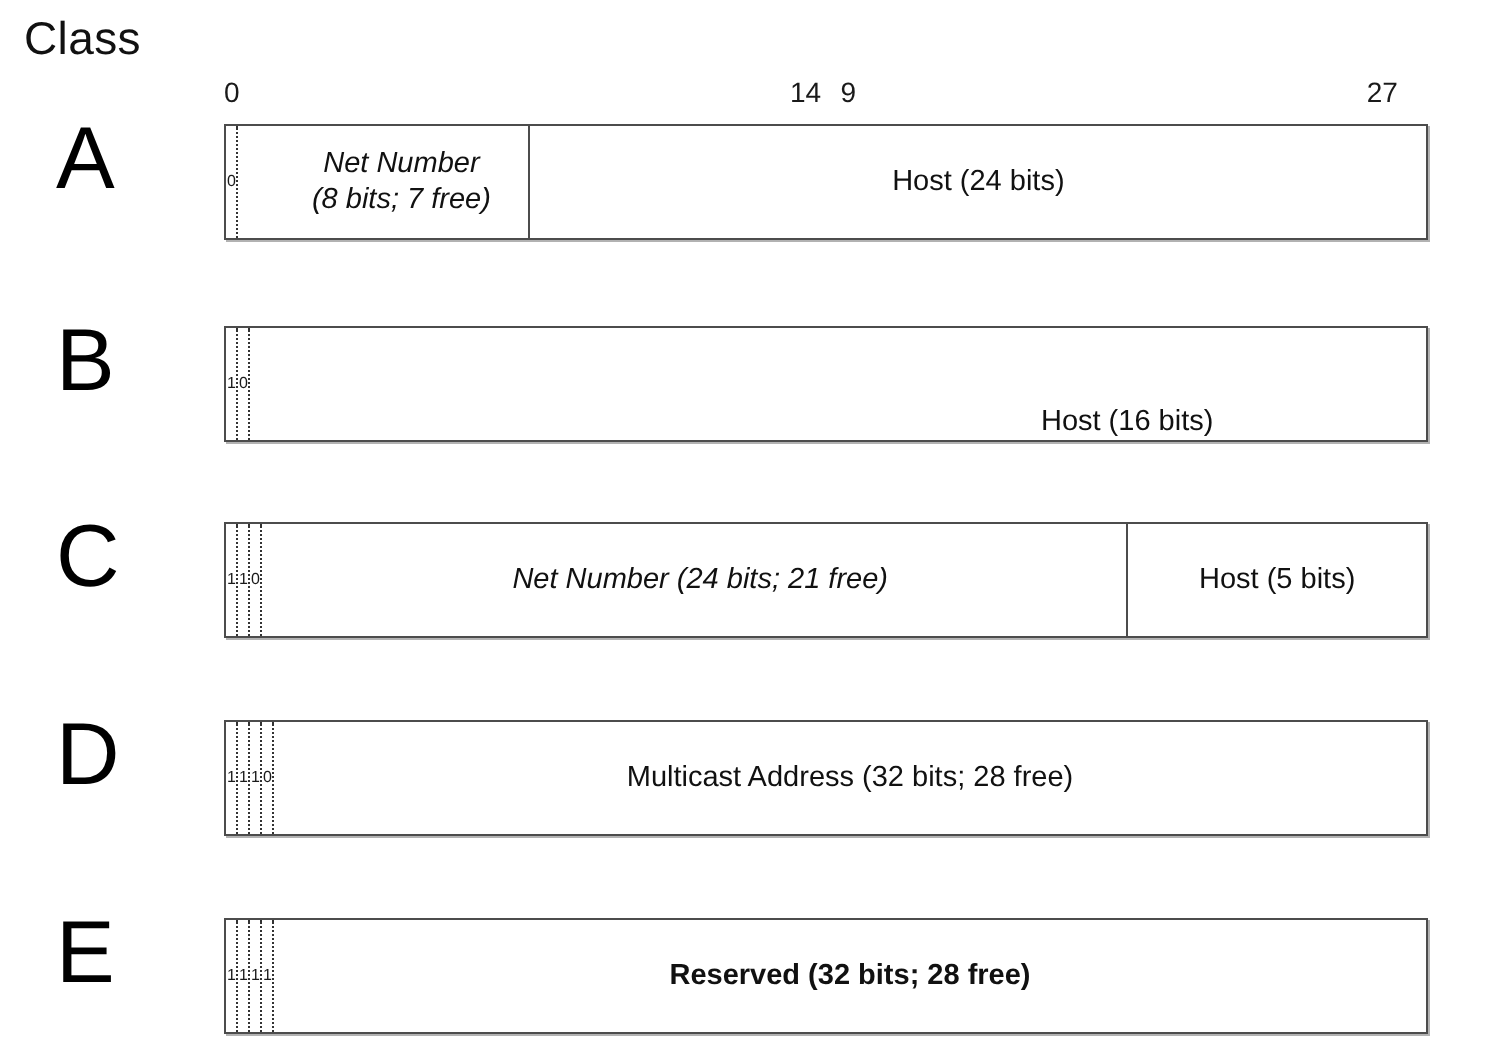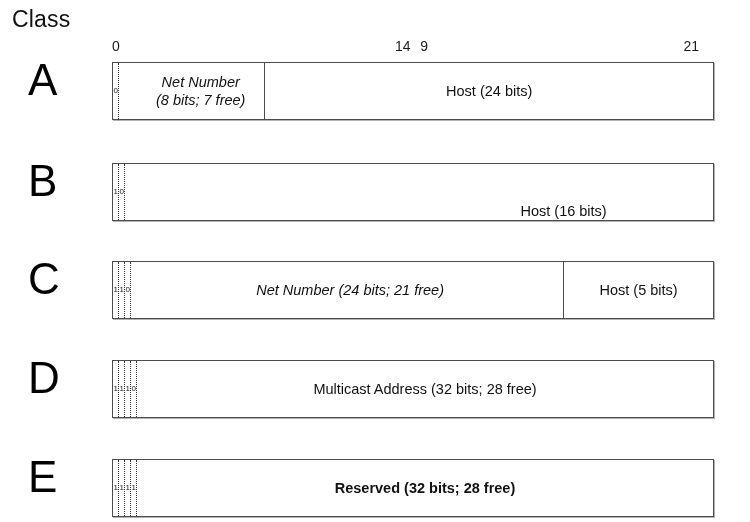--- a/index.html
+++ b/index.html
@@ -128,21 +128,21 @@
 <body>
 
 <div class="stage">
 
   <div id="class-header">Class</div>
 
   <div class="ruler" id="bit-ruler">
       <span class="tick" style="left: 0%;">0</span>
       <span class="tick" style="left: 47%;">14</span>
       <span class="tick" style="left: 51.2%;">9</span>
-      <span class="tick" style="right: 2.5%;">21</span>
+      <span class="tick" style="right: 2.5%;">27</span>
     </div>
 
   <div id="rows-container">
       <div class="row" style="top: 0px;">
         <div class="row-letter" style="top: 56px;">A</div>
         <div class="bar" style="top: 62px; height: 58px;">
           <div class="prefix">
             <div class="pbit" style="width: 6px;">0</div>
           </div>
           <div class="field split-left" style="left: 4%; width: 21.4%;">

